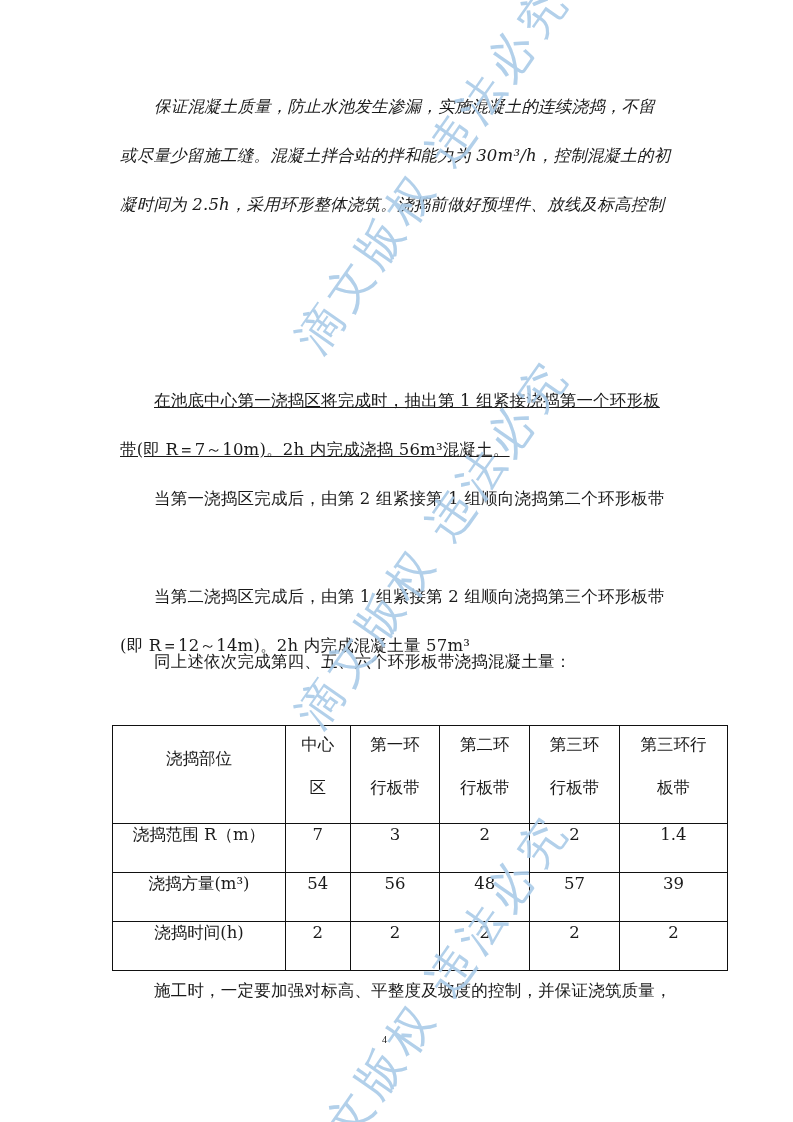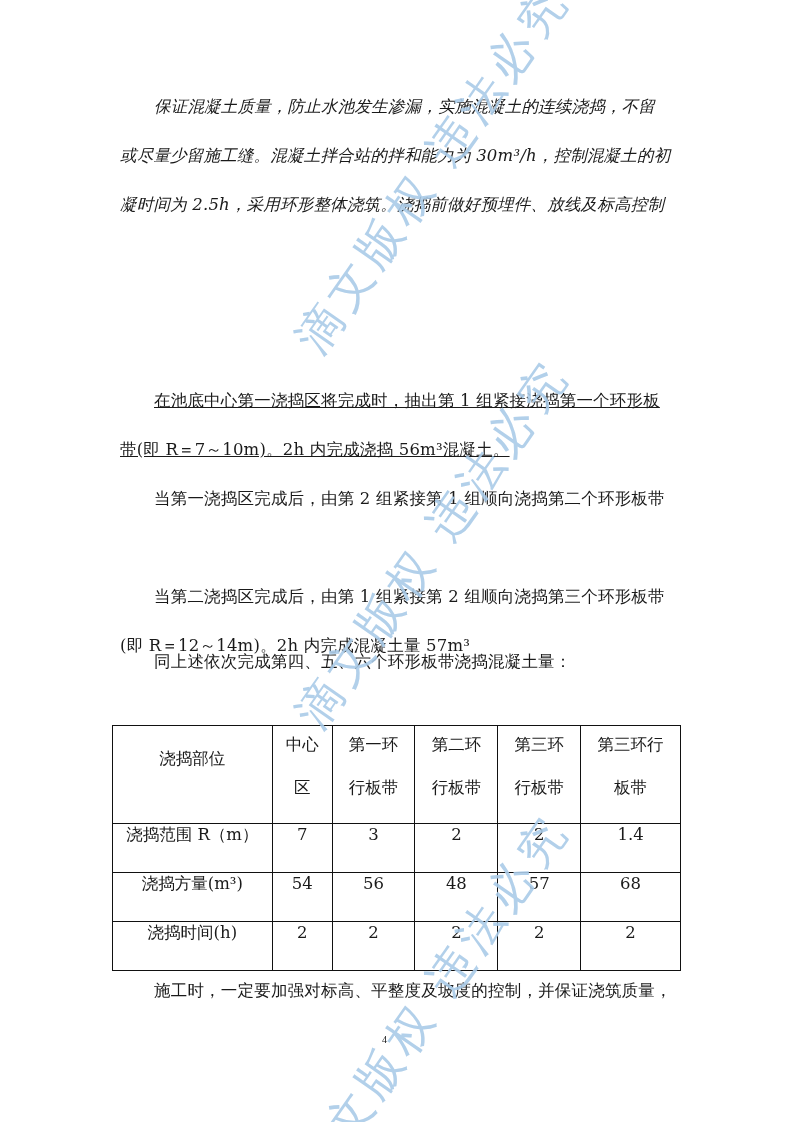--- a/index.html
+++ b/index.html
@@ -30,21 +30,21 @@
       letter-spacing: 0.2px;
       white-space: nowrap;
     }
     .para .line { display: block; height: 49px; }
     .indent { padding-left: 34px; }
 
     table.pour {
       position: absolute;
       left: 112px;
       top: 725px;
-      width: 569px;
+      width: 616px;
       border-collapse: collapse;
       font-size: 16.5px;
     }
     table.pour td {
       border: 1px solid #111;
       text-align: center;
       padding: 0;
       vertical-align: top;
     }
     table.pour tr.hdr td { height: 97px; }
@@ -172,21 +172,21 @@
       <td>
             <span>56</span>
           </td>
       <td>
             <span>48</span>
           </td>
       <td>
             <span>57</span>
           </td>
       <td>
-            <span>68</span>
+            <span>39</span>
           </td>
     </tr>
     <tr class="row">
       <td>
             <span>浇捣时间(h)</span>
           </td>
       <td>
             <span>2</span>
           </td>
       <td>

